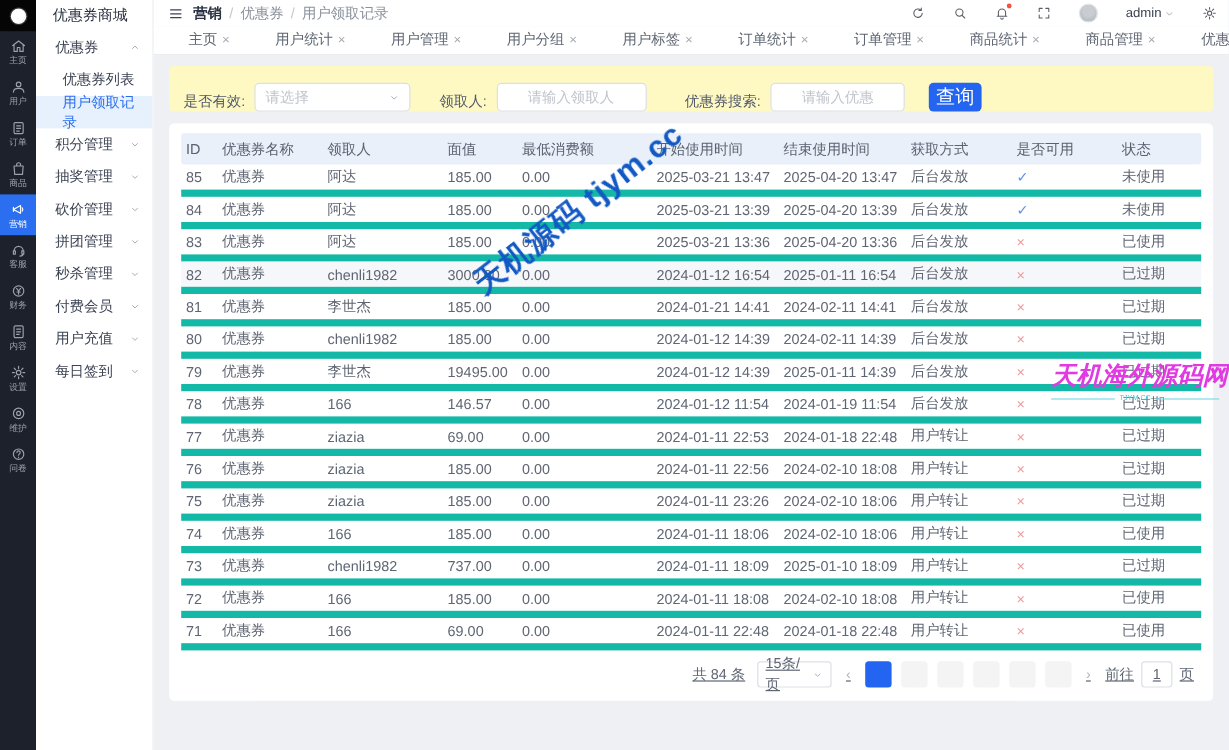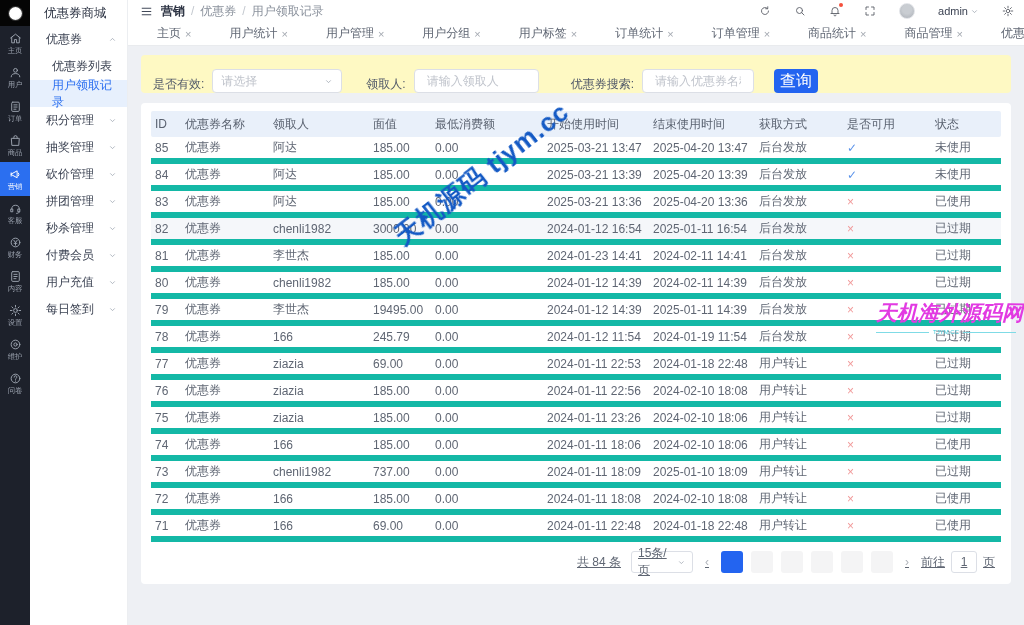--- a/index.html
+++ b/index.html
@@ -43,21 +43,21 @@
   .tabbar { height:24px; background:#fff; border-bottom:1px solid #e9ebee; display:flex; align-items:center; gap:24px; padding:0 10px 0 22px; }
   .tab { display:flex; align-items:center; gap:4px; font-size:12px; color:#5f6673; cursor:pointer; padding:2px 7px; border-radius:2px; white-space:nowrap; }
   .tab .tx { color:#a3a8b0; font-size:11px; }
 
   .content { flex:1; padding:9px 13px 0; overflow:hidden; }
 
   
   .filter-card { background:#fef9c3; border-radius:4px; height:38px; display:flex; align-items:flex-end; padding:0 12px; margin-bottom:10px; font-size:12px; color:#525a69; }
   .f-label { margin-right:8px; }
   .f-select { width:130px; height:24px; border:1px solid #dcdfe6; border-radius:4px; display:flex; align-items:center; justify-content:space-between; padding:0 8px; color:#c0c4cc; margin-right:24px; cursor:pointer; background:#fff; }
-  .f-input { height:24px; border:1px solid #dcdfe6; border-radius:4px; padding:0 12px; font-size:12px; color:#525a69; background:#fff; font-family:inherit; }
+  .f-input { height:24px; border:1px solid #dcdfe6; border-radius:4px; padding:0 25px; font-size:12px; color:#525a69; background:#fff; font-family:inherit; }
   .f-input::placeholder { color:#c0c4cc; }
   .btn-primary { width:44px; height:24px; background:#2364f0; color:#fff; border:none; border-radius:4px; font-size:16px; cursor:pointer; margin-left:20px; font-family:inherit; }
 
   
   .table-card { background:#fff; border-radius:4px; padding:8px 10px 8px; position:relative; }
   .trow { display:grid; grid-template-columns:30px 88px 100px 62px 112px 106px 106px 88px 88px 1fr; align-items:center; padding:0 4px; font-size:12px; color:#5f6673; }
   .thead { background:#e9f0fa; height:26px; border-radius:2px; color:#5a6270; }
   .tbody .trow { height:27px; border-bottom:6px solid #14b8a6; }
   .tbody .trow.highlight { background:#f5f7fa; }
   .avail.ok { color:#5b93ea; font-size:12px; }
@@ -487,21 +487,21 @@
             <span>后台发放</span>
             <span class="avail no">×</span>
             <span>已过期</span>
           </div>
           <div class="trow">
             <span>81</span>
             <span>优惠券</span>
             <span>李世杰</span>
             <span>185.00</span>
             <span>0.00</span>
-            <span>2024-01-23 14:41</span>
+            <span>2024-01-21 14:41</span>
             <span>2024-02-11 14:41</span>
             <span>后台发放</span>
             <span class="avail no">×</span>
             <span>已过期</span>
           </div>
           <div class="trow">
             <span>80</span>
             <span>优惠券</span>
             <span>chenli1982</span>
             <span>185.00</span>
@@ -521,21 +521,21 @@
             <span>2024-01-12 14:39</span>
             <span>2025-01-11 14:39</span>
             <span>后台发放</span>
             <span class="avail no">×</span>
             <span>已过期</span>
           </div>
           <div class="trow">
             <span>78</span>
             <span>优惠券</span>
             <span>166</span>
-            <span>245.79</span>
+            <span>146.57</span>
             <span>0.00</span>
             <span>2024-01-12 11:54</span>
             <span>2024-01-19 11:54</span>
             <span>后台发放</span>
             <span class="avail no">×</span>
             <span>已过期</span>
           </div>
           <div class="trow">
             <span>77</span>
             <span>优惠券</span>

